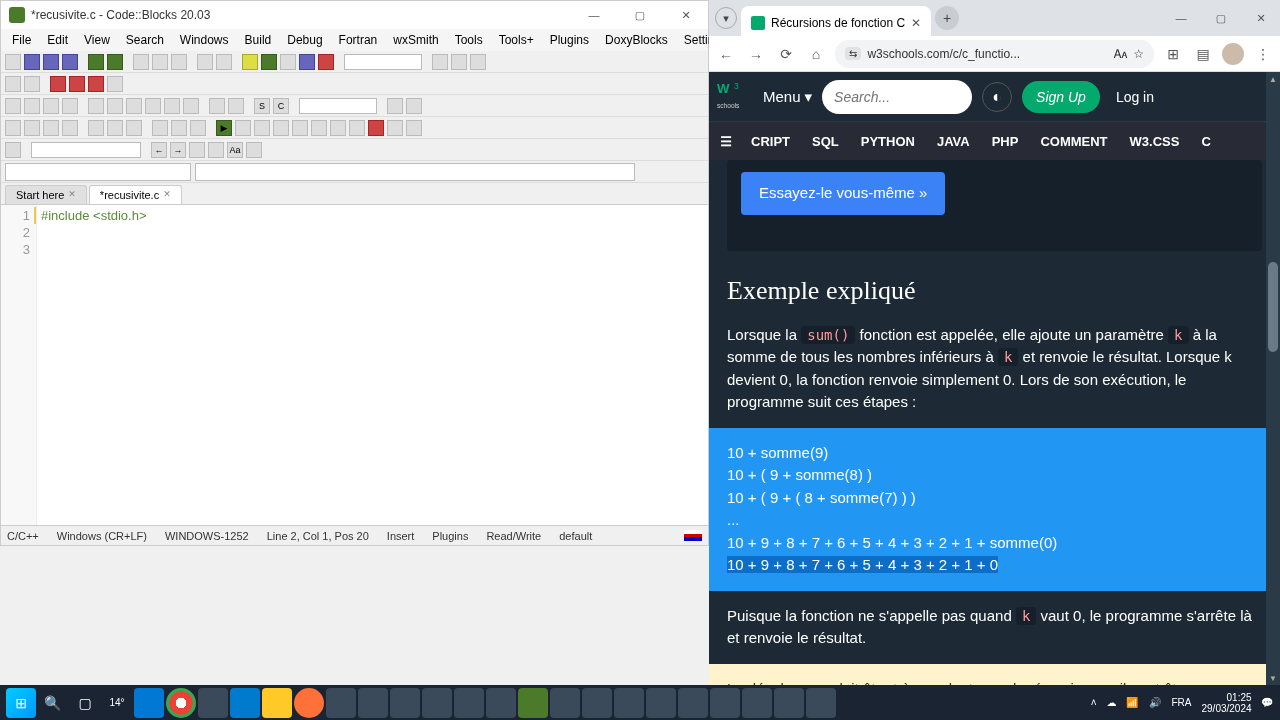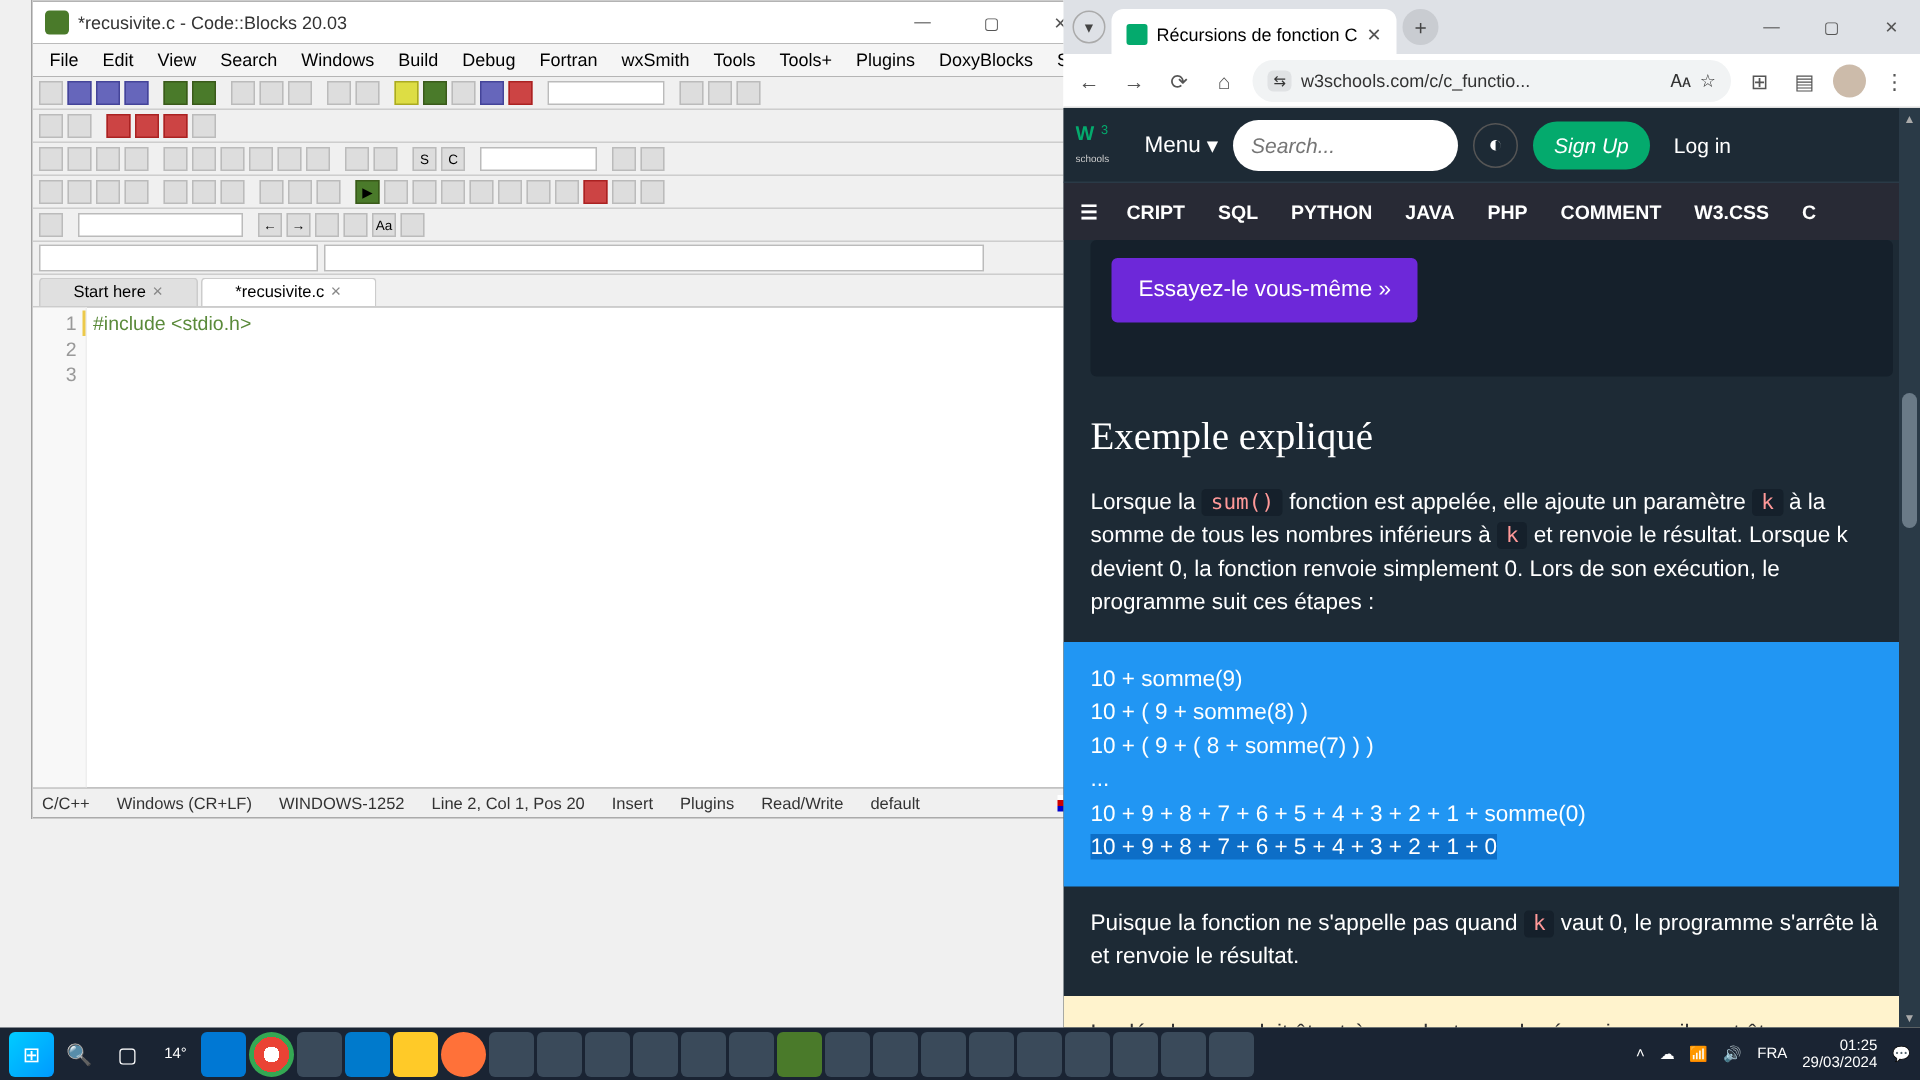--- a/index.html
+++ b/index.html
@@ -1,19 +1,19 @@
 <!DOCTYPE html>
 <html><head>
 <meta charset="utf-8">
 <style>
 * { margin: 0; padding: 0; box-sizing: border-box; font-family: "Segoe UI", Tahoma, sans-serif; }
 body { width: 1280px; height: 720px; overflow: hidden; position: relative; background: #f0f0f0; }
 
 
-.cb-window { position: absolute; left: 0; top: 0; width: 709px; height: 546px; background: #000000; border: 1px solid #ccc; display: flex; flex-direction: column; margin-left: 21px; }
+.cb-window { position: absolute; left: 0; top: 0; width: 709px; height: 546px; background: #fdba74; border: 1px solid #ccc; display: flex; flex-direction: column; }
 .cb-titlebar { height: 28px; background: #fff; display: flex; align-items: center; padding: 0 8px; font-size: 12px; color: #333; }
 .cb-title-icon { width: 16px; height: 16px; background: #4a7a2a; border-radius: 3px; margin-right: 6px; }
 .cb-title-text { flex: 1; }
 .cb-winbtns { display: flex; gap: 18px; }
 .cb-winbtn { width: 28px; height: 20px; display: flex; align-items: center; justify-content: center; font-size: 11px; color: #555; cursor: pointer; }
 .cb-menubar { height: 22px; background: #f5f5f5; display: flex; align-items: center; padding: 0 4px; gap: 2px; font-size: 12px; }
 .cb-menu-item { padding: 2px 7px; cursor: pointer; }
 .cb-toolbar { height: 22px; background: #f0f0f0; border-bottom: 1px solid #ddd; display: flex; align-items: center; padding: 0 4px; gap: 3px; }
 .cb-tbtn { width: 16px; height: 16px; background: #ddd; border: 1px solid #bbb; cursor: pointer; display: inline-flex; align-items: center; justify-content: center; font-size: 9px; }
 .cb-tbtn.green { background: #4a7a2a; border-color: #3a5a1a; }
@@ -21,21 +21,21 @@
 .cb-tbtn.blue { background: #66b; border-color: #449; }
 .cb-tbtn.yellow { background: #dd4; border-color: #aa2; }
 .cb-tsep { width: 4px; }
 .cb-tdrop { width: 78px; height: 16px; background: #fff; border: 1px solid #bbb; font-size: 9px; }
 .cb-tdrop.wide { width: 110px; }
 .cb-addressbar { height: 22px; background: #f0f0f0; border-bottom: 1px solid #ddd; display: flex; align-items: center; padding: 0 4px; gap: 4px; }
 .cb-addr-drop { height: 18px; background: #fff; border: 1px solid #bbb; }
 .cb-addr-drop.n1 { width: 186px; }
 .cb-addr-drop.n2 { width: 440px; }
 .cb-tabs { height: 22px; background: #f0f0f0; border-bottom: 1px solid #ccc; display: flex; align-items: flex-end; padding: 0 4px; gap: 2px; font-size: 11px; }
-.cb-tab { padding: 3px 22px; background: #e0e0e0; border: 1px solid #ccc; border-bottom: none; border-radius: 3px 3px 0 0; cursor: pointer; display: flex; align-items: flex-start; gap: 4px; }
+.cb-tab { padding: 3px 10px; background: #e0e0e0; border: 1px solid #ccc; border-bottom: none; border-radius: 3px 3px 0 0; cursor: pointer; display: flex; align-items: flex-start; gap: 4px; }
 .cb-tab.active { background: #fff; }
 .cb-tab-x { font-size: 9px; color: #888; }
 .cb-editor { flex: 1; display: flex; background: #fff; font-family: Consolas, monospace; font-size: 13px; }
 .cb-gutter { width: 36px; background: #f8f8f8; border-right: 1px solid #eee; text-align: right; padding: 2px 6px 0 0; color: #999; line-height: 17px; }
 .cb-gutter div { border-right: 2px solid transparent; padding-right: 4px; margin-right: -6px; }
 .cb-gutter .mark { border-right: 2px solid #ecc94b; }
 .cb-code { flex: 1; padding: 2px 4px; line-height: 17px; }
 .cb-code .inc { color: #5a8a3a; }
 .cb-statusbar { height: 20px; background: #f0f0f0; border-top: 1px solid #ccc; display: flex; align-items: center; font-size: 11px; color: #333; padding: 0 6px; gap: 18px; }
 .cb-statusbar .cell { white-space: nowrap; }
@@ -66,21 +66,21 @@
 .w3-menu { color: #fff; font-size: 15px; cursor: pointer; display: flex; align-items: center; gap: 4px; }
 .w3-search { flex: 1; max-width: 150px; height: 34px; background: #fff; border-radius: 17px; display: flex; align-items: center; padding: 0 12px; gap: 6px; }
 .w3-search input { flex: 1; border: none; outline: none; font-size: 14px; font-style: italic; color: #555; background: transparent; }
 .w3-darkmode { width: 30px; height: 30px; border: 1px solid #555; border-radius: 15px; display: flex; align-items: center; justify-content: center; cursor: pointer; }
 .w3-signup { background: #04aa6d; color: #fff; padding: 8px 14px; border-radius: 18px; font-size: 14px; cursor: pointer; font-style: italic; }
 .w3-login { color: #fff; font-size: 14px; cursor: pointer; padding: 0 6px; }
 .w3-nav { height: 38px; background: #282a35; display: flex; align-items: center; gap: 2px; padding: 0 4px; font-size: 13px; font-weight: 600; }
 .w3-nav-burger { width: 26px; height: 26px; display: flex; align-items: center; justify-content: center; cursor: pointer; }
 .w3-nav-item { padding: 10px 10px; color: #fff; cursor: pointer; white-space: nowrap; }
 .w3-page { padding: 0 18px 20px 18px; font-size: 15px; line-height: 1.5; }
-.w3-try { background: #6d28d9; color: #fff; padding: 10px 18px; border-radius: 4px; display: inline-block; margin: 8px 0 20px 14px; cursor: pointer; font-size: 15px; }
+.w3-try { background: #3b82f6; color: #fff; padding: 10px 18px; border-radius: 4px; display: inline-block; margin: 8px 0 20px 14px; cursor: pointer; font-size: 15px; }
 .w3-codebox-wrap { background: #15202b; border-radius: 4px; padding: 4px 0 16px 0; margin-bottom: 12px; }
 .w3-h2 { font-size: 26px; font-weight: 500; margin: 20px 0 14px 0; font-family: Liberation Serif, serif; }
 .w3-p { margin-bottom: 10px; }
 .w3-code { background: #15202b; color: #ff9999; border-radius: 3px; padding: 1px 6px; font-family: Consolas, monospace; font-size: 14px; }
 .w3-bluebox { background: #2196f3; color: #fff; padding: 14px 18px; margin: 14px -18px; font-family: Consolas, monospace; font-size: 15px; line-height: 1.5; }
 .w3-bluebox .sel { background: #0d6ec7; }
 .w3-yellowbox { background: #fff3cd; color: #333; padding: 14px 18px; margin: 14px -18px 0 -18px; }
 .br-scrollbar { position: absolute; right: 0; top: 0; width: 14px; height: 100%; background: #2a3a47; }
 .br-thumb { position: absolute; right: 2px; top: 190px; width: 10px; height: 90px; background: #6a7a87; border-radius: 5px; cursor: pointer; }
 .br-scroll-up, .br-scroll-down { position: absolute; right: 0; width: 14px; height: 14px; display: flex; align-items: center; justify-content: center; color: #aaa; font-size: 8px; cursor: pointer; }

